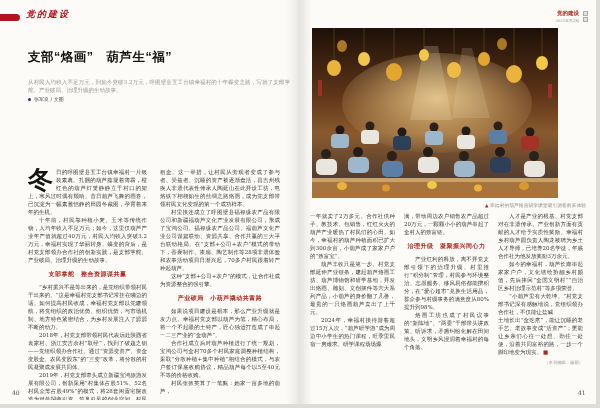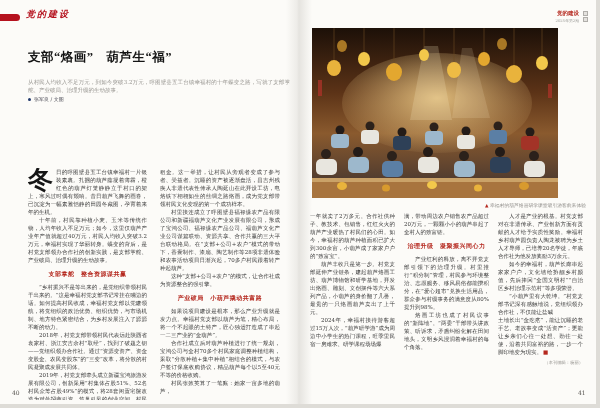--- a/index.html
+++ b/index.html
@@ -11,21 +11,21 @@
           background:linear-gradient(90deg, rgba(0,0,0,0) 0%, rgba(110,104,94,.10) 42%,
                      rgba(110,104,94,.16) 50%, rgba(0,0,0,0) 100%); }
   
   .kicker-bar { position:absolute; left:0; top:14px; width:20px; height:7px;
                 background:#b5121e; border-radius:0 4px 4px 0; }
   .kicker { position:absolute; left:26px; top:8px; font-size:9px; font-weight:bold;
             font-style:italic; color:#b5121e; letter-spacing:2px; }
   
   .headline { position:absolute; left:28px; top:49px; font-size:12.5px; font-weight:bold;
               color:#141414; letter-spacing:.5px;
-              font-family:Liberation Serif, serif; }
+              font-family:Liberation Sans, sans-serif; }
   .dek { position:absolute; left:28px; top:78px; width:262px; font-size:5.5px;
          line-height:8px; color:#979590; text-align:justify; }
   .byline { position:absolute; left:28px; top:96px; font-size:5px; color:#4a4a55;
             display:flex; align-items:center; gap:3px; }
   .byline .dot { width:3px; height:3px; border-radius:50%; background:#20386b; display:inline-block; }
   
   .col { position:absolute; top:168px; height:232px; text-align:justify; font-size:5.5px;
          line-height:8px; color:#3c3c3c; overflow:hidden; }
   .col p { text-indent:2em; }
   .col p.cont { text-indent:0; }

